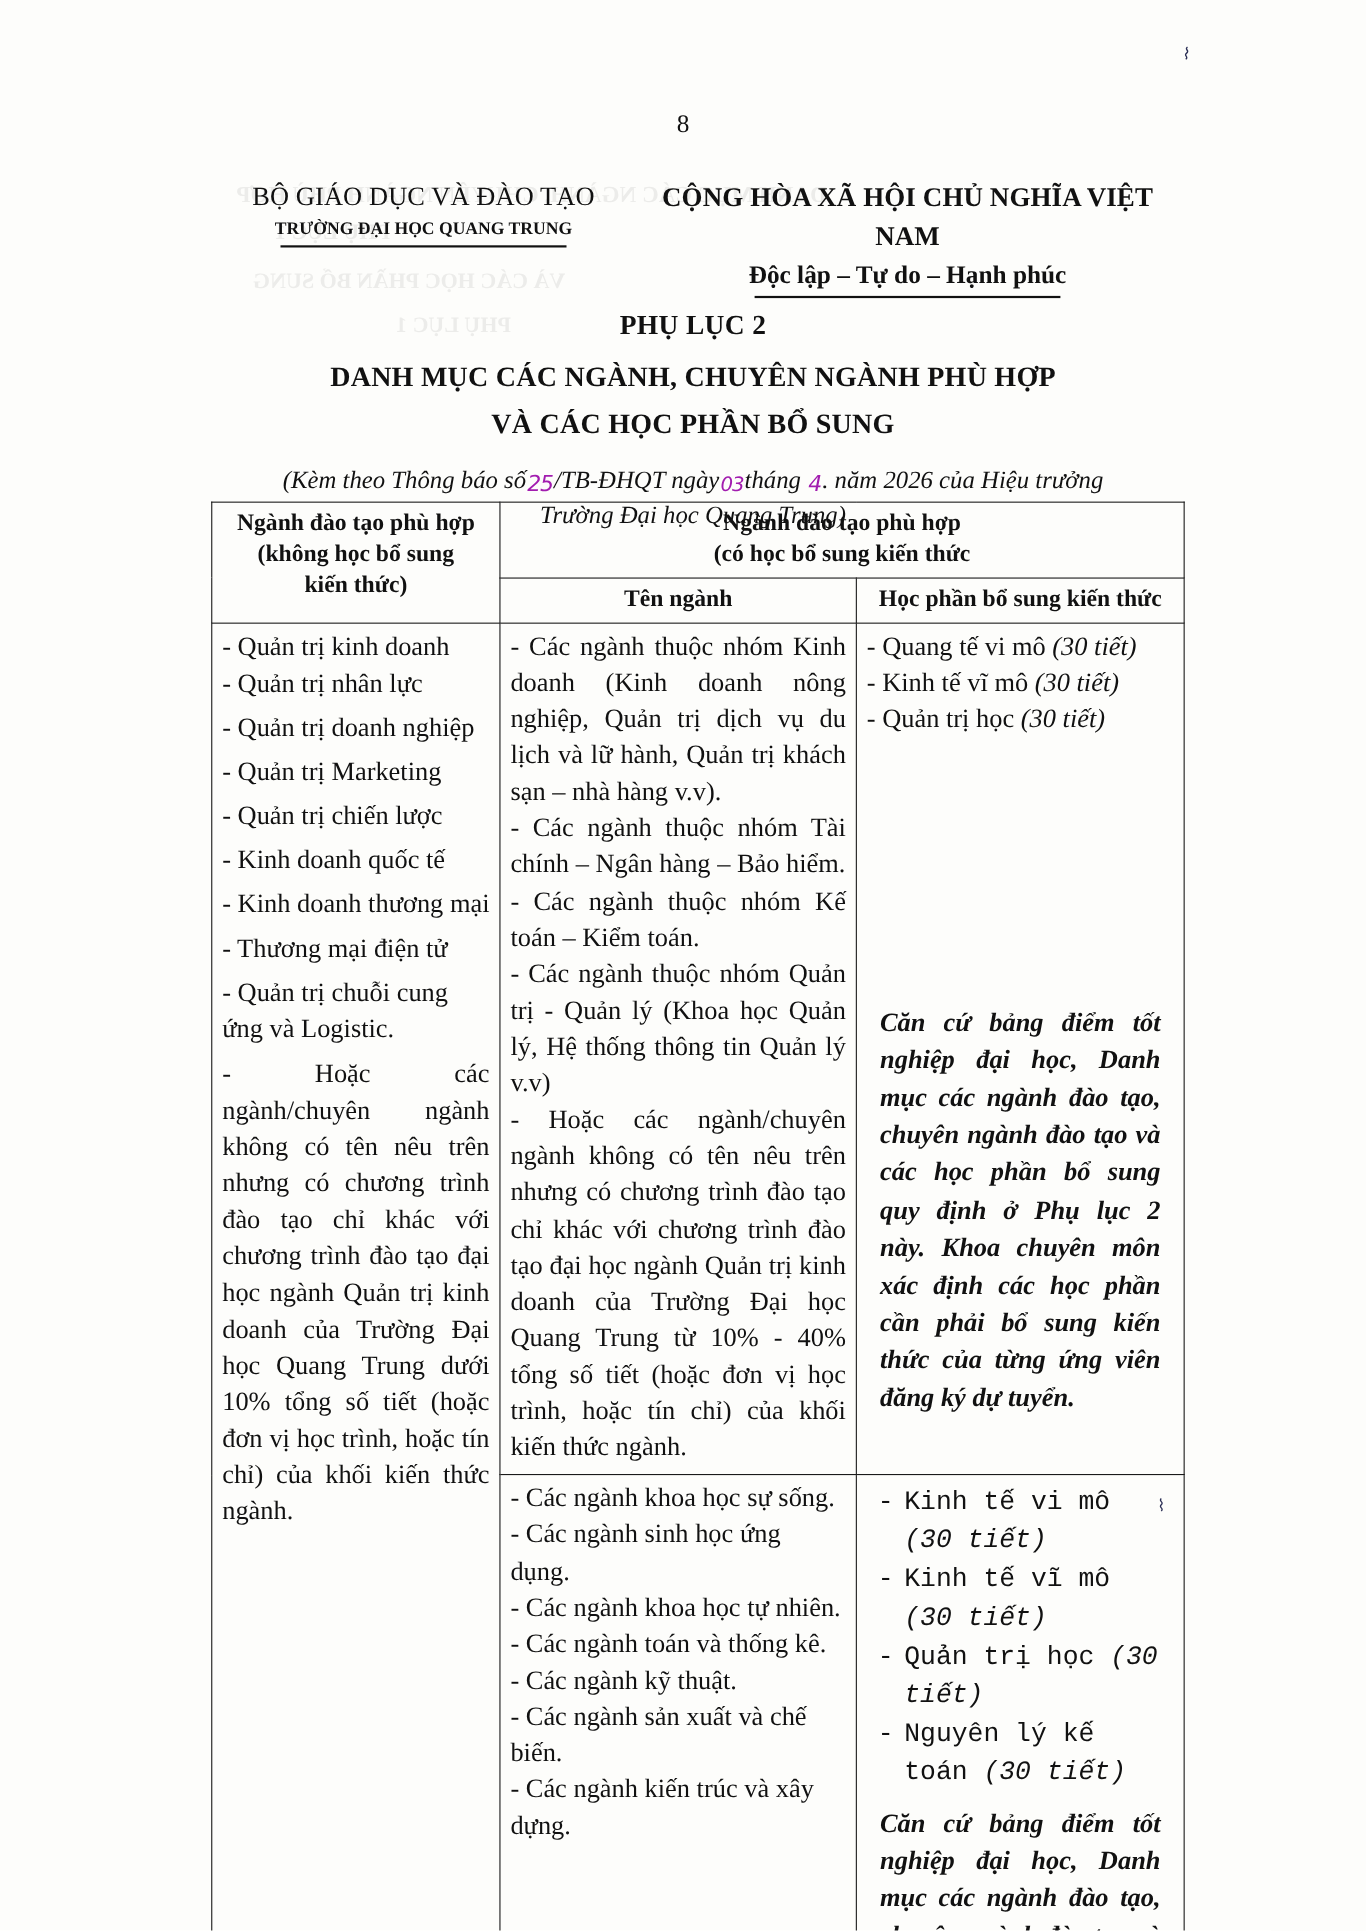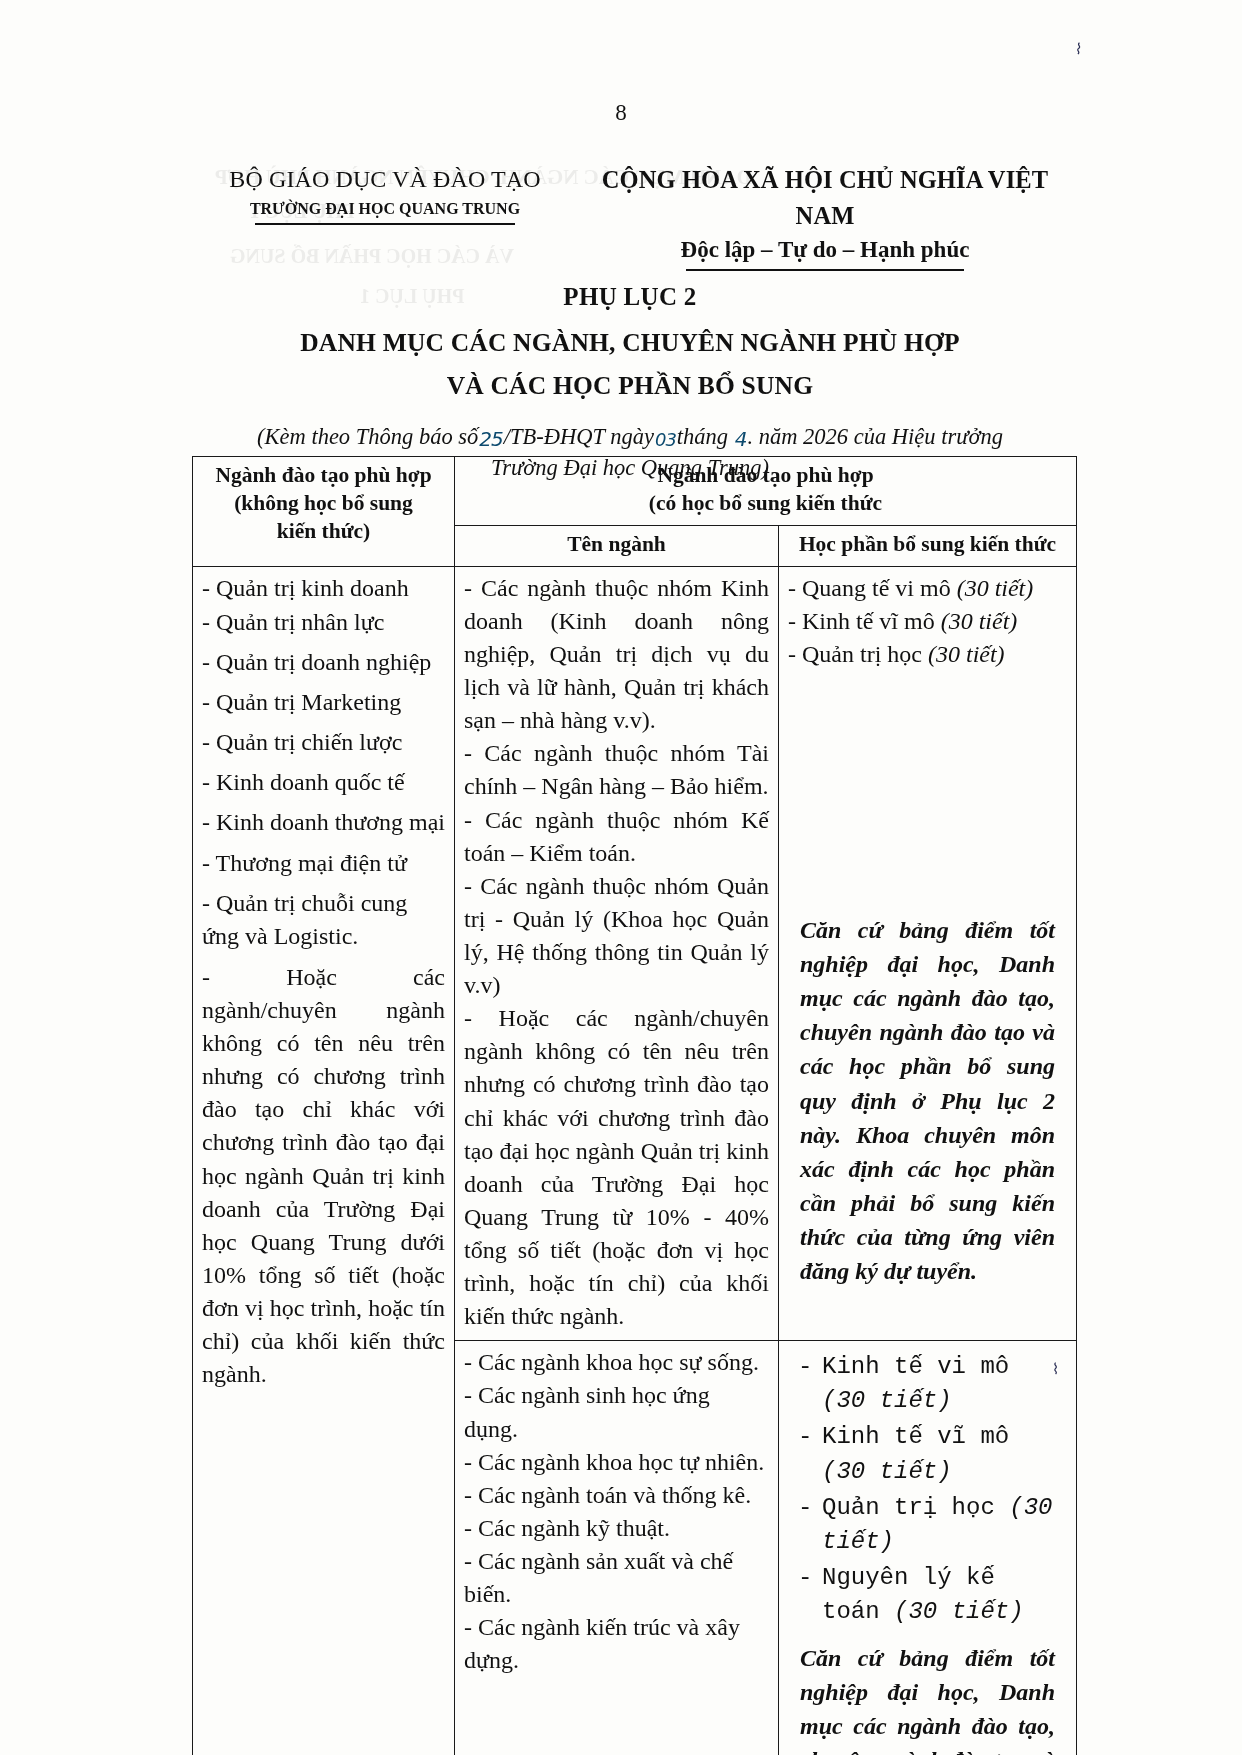--- a/index.html
+++ b/index.html
@@ -116,21 +116,21 @@
   }
   .t-sub {
     font-style: italic;
     font-size: 22.5px;
     margin-top: 20px;
     line-height: 1.38;
   }
   .hw {
     font-family: "DejaVu Sans", sans-serif;
     font-style: italic;
-    color: #0c4a6e;
+    color: #a21caf;
     font-size: 20px;
     position: relative;
     top: 2px;
     padding: 0 1px;
     letter-spacing: -1px;
   }
   .hw-small { font-size: 18px; }
 
   
   table.main {

